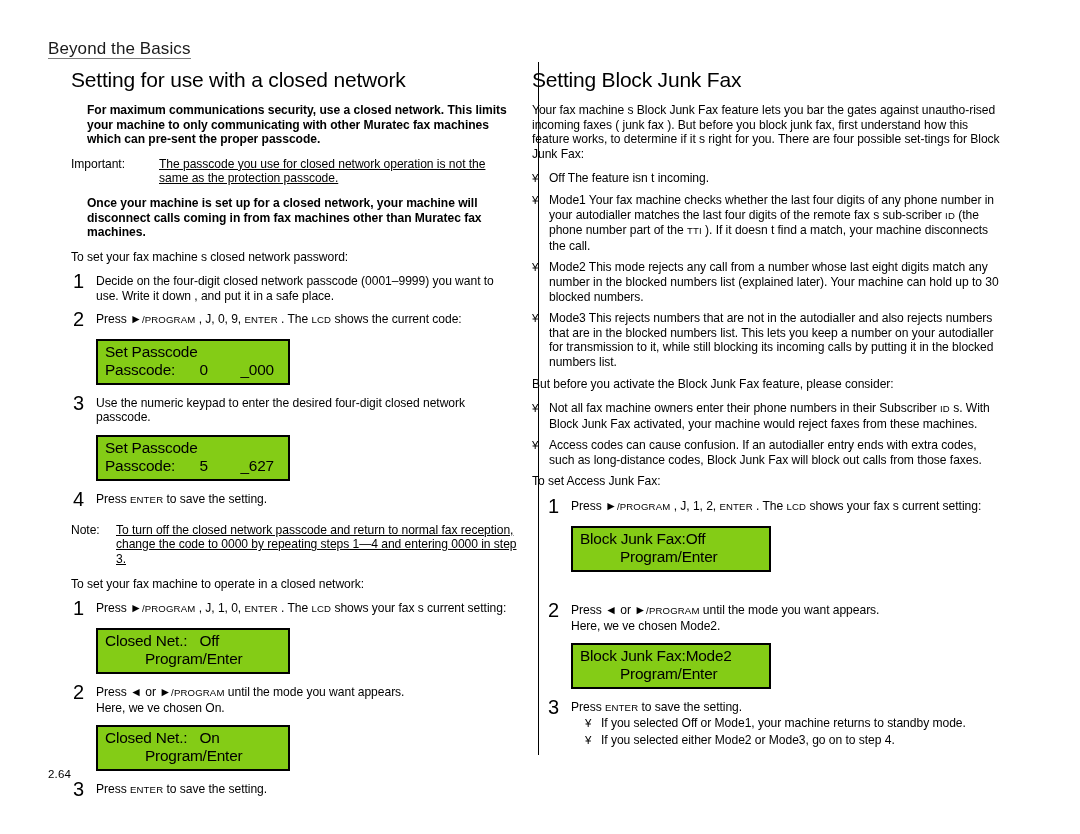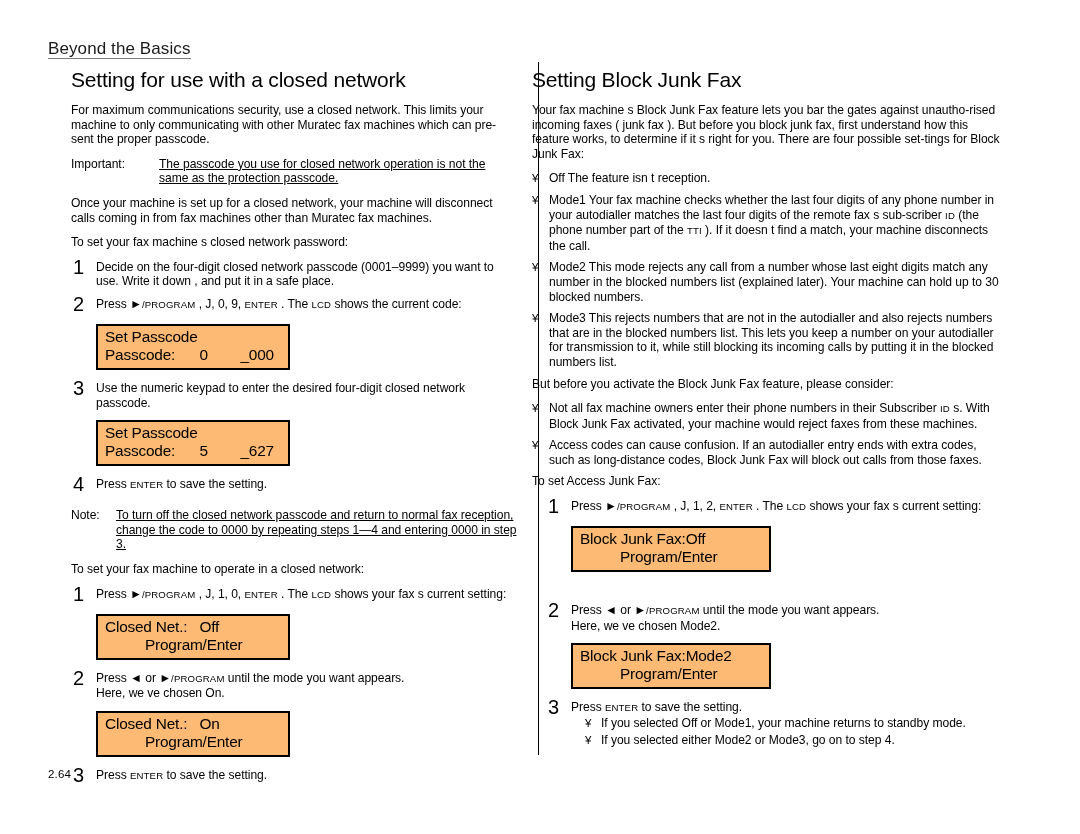--- a/index.html
+++ b/index.html
@@ -63,21 +63,21 @@
   }
   .col-left h1.sec-title { margin-left: 23px; }
 
   p.body {
     font-size: 12.1px;
     line-height: 14.6px;
     margin: 0 0 10px 0;
     text-align: left;
     letter-spacing: -0.05px;
   }
-  .col-left p.body { margin-left: 23px; }
+  .col-left p.body { margin-left: 39px; font-weight: bold; }
 
   
   .hang {
     display: flex;
     font-size: 12.1px;
     line-height: 14.6px;
     margin: 0 0 10px 0;
     letter-spacing: -0.05px;
   }
   .col-left .hang { margin-left: 23px; }
@@ -156,21 +156,21 @@
     text-transform: uppercase;
   }
 
   
   .lcd {
     border: 2.2px solid #000000;
     box-sizing: border-box;
     padding: 2px 7px 4px 7px;
     margin: 4px 0 9px 0;
     display: inline-block;
-    background: #fdba74;
+    background: #84cc16;
   }
   .lcd .lcd-line {
     font-size: 15.4px;
     line-height: 18px;
     white-space: pre;
     letter-spacing: -0.2px;
   }
   .lcd .lcd-line-2 { padding-left: 40px; }
 
   .lcd-w1 { width: 194px; }   
@@ -293,21 +293,21 @@
   </div>
 
   <div class="col col-right">
 
     <h1 class="sec-title">Setting Block Junk Fax</h1>
 
     <p class="body">Your fax machine s  Block Junk Fax   feature lets you bar the gates against unautho-rised incoming faxes ( junk fax ). But before you block junk fax, first understand how this feature works, to determine if it s right for you. There are four possible set-tings for Block Junk Fax:</p>
 
     <div class="bullet">
       <div class="bul">¥</div>
-      <div class="bul-body">Off   The feature isn t reception.</div>
+      <div class="bul-body">Off   The feature isn t incoming.</div>
     </div>
 
     <div class="bullet">
       <div class="bul">¥</div>
       <div class="bul-body">
         <span>Mode1   Your fax machine checks whether the last four digits of any phone number in your autodialler matches the last four digits of the remote fax s sub-scriber </span><span class="kc">id</span><span> (the phone number part of the    </span><span class="kc">tti</span><span> ). If it doesn t find a match, your machine disconnects the call.</span>
       </div>
     </div>
 
     <div class="bullet">

